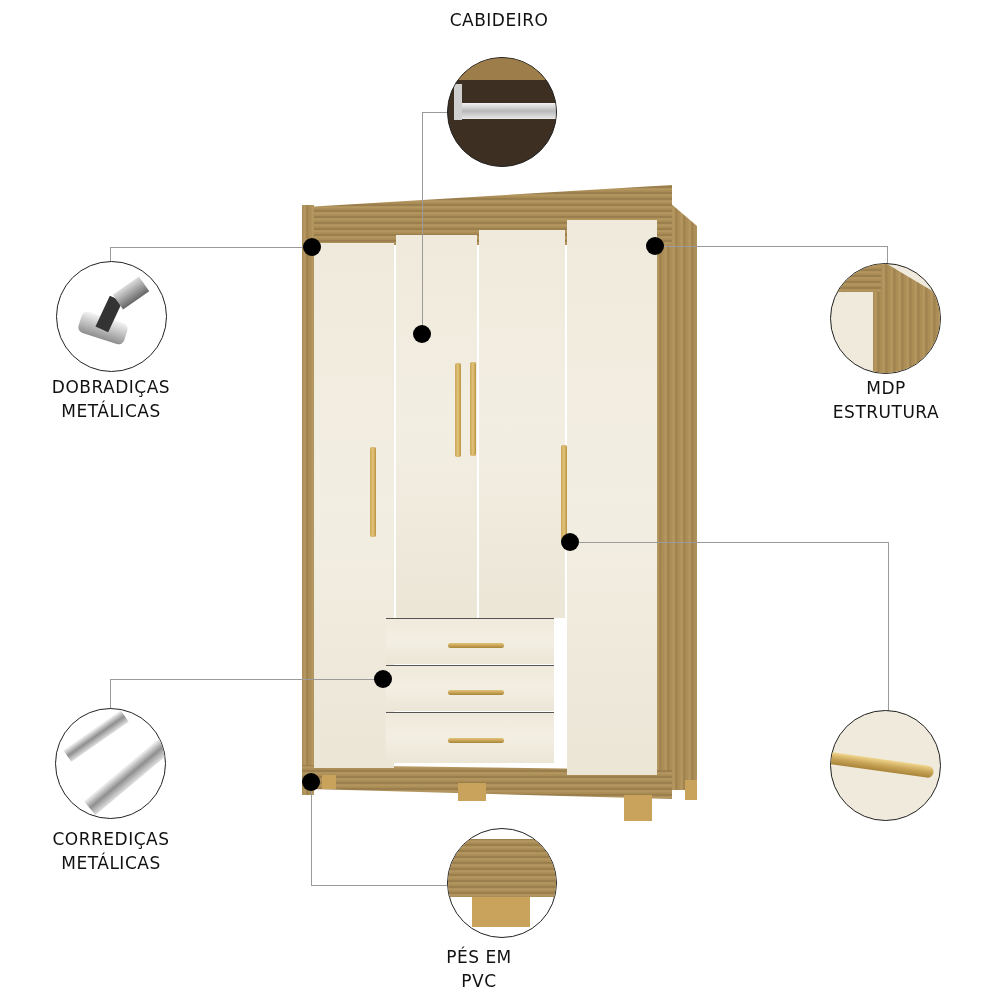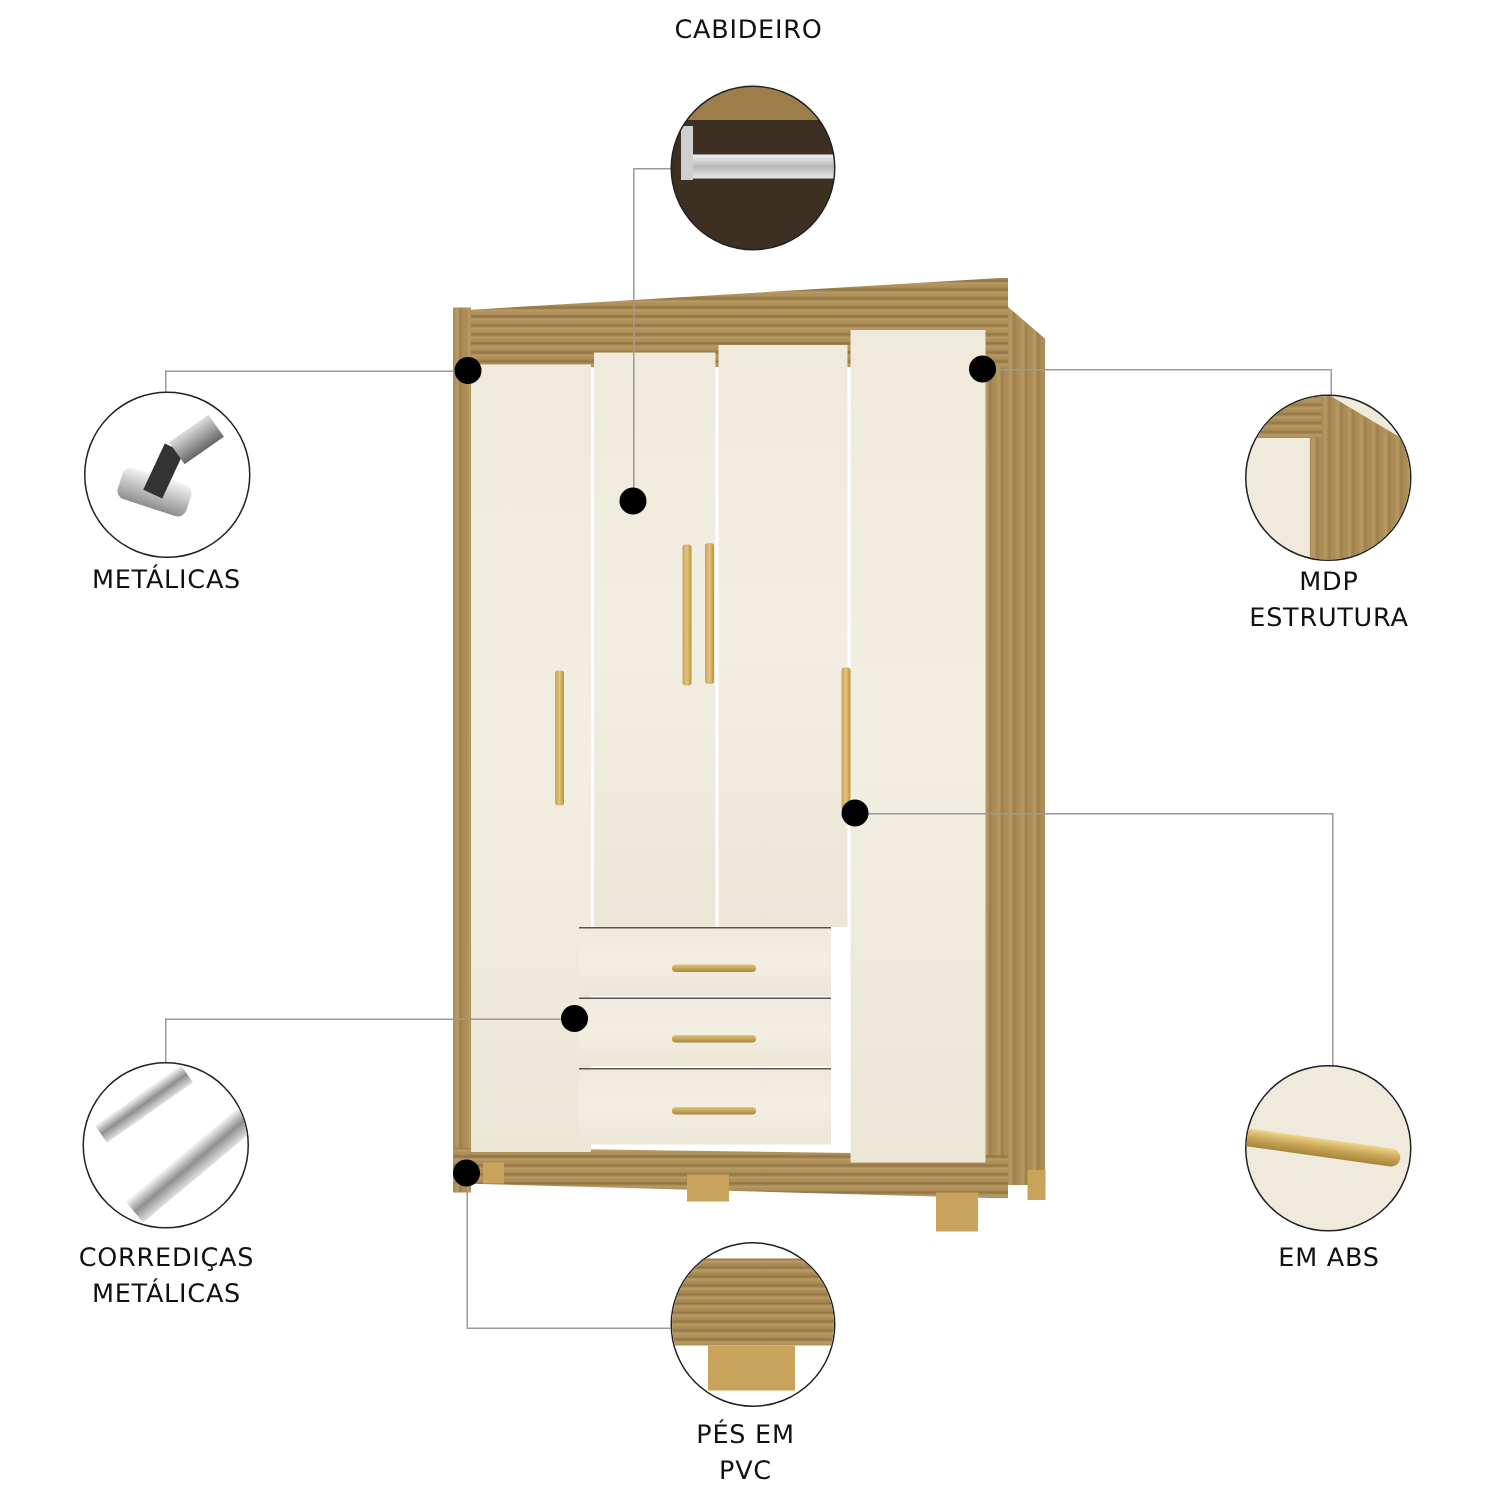--- a/index.html
+++ b/index.html
@@ -85,20 +85,21 @@
   <div style="position:absolute;left:10px;top:45px;width:100px;height:16px;background:linear-gradient(180deg,#f2f2f2,#b8b8b8,#e8e8e8);"></div>
   <div style="position:absolute;left:6px;top:26px;width:8px;height:36px;background:#cfcfcf;"></div>
 </div>
 
 <div class="circle" style="left:56px;top:261px;width:111px;height:111px;">
   <div style="position:absolute;left:22px;top:55px;width:48px;height:22px;background:linear-gradient(180deg,#f4f4f4,#8e8e8e);border-radius:6px;transform:rotate(18deg);"></div>
   <div style="position:absolute;left:45px;top:35px;width:14px;height:34px;background:#333;transform:rotate(25deg);"></div>
   <div style="position:absolute;left:58px;top:22px;width:32px;height:18px;background:linear-gradient(180deg,#ddd,#666);transform:rotate(-35deg);"></div>
 </div>
 <div class="label" style="left:0;top:375px;width:222px;">
+  <span>Dobradiças</span>
   <span>Metálicas</span>
 </div>
 
 <div class="circle" style="left:830px;top:263px;width:111px;height:111px;background:#efeadb;">
   <div class="wood" style="position:absolute;left:42px;top:0;width:70px;height:111px;clip-path:polygon(0 0,20% 0,100% 30%,100% 100%,0 100%);"></div>
   <div class="woodh" style="position:absolute;left:0;top:0;width:50px;height:28px;"></div>
 </div>
 <div class="label" style="left:775px;top:376px;width:222px;">
   <span>MDP</span>
   <span>Estrutura</span>
@@ -114,23 +115,22 @@
 </div>
 <div class="label" style="left:0;top:827px;width:222px;">
   <span>Corrediças</span>
   <span>Metálicas</span>
 </div>
 
 <div class="circle" style="left:830px;top:710px;width:111px;height:111px;background:#efeadb;">
   <div style="position:absolute;left:-5px;top:48px;width:108px;height:12px;background:linear-gradient(180deg,#f0d68d,#c9a558,#a8843a);border-radius:0 10px 10px 0;transform:rotate(8deg);"></div>
 </div>
 <div class="label" style="left:775px;top:827px;width:222px;">
-  <span>em ABS</span>
 </div>
 
 <div class="circle" style="left:447px;top:828px;width:110px;height:110px;background:#fff;">
   <div class="woodh" style="position:absolute;left:0;top:10px;width:110px;height:58px;"></div>
   <div class="foot" style="left:24px;top:68px;width:58px;height:30px;"></div>
 </div>
-<div class="label" style="left:386px;top:945px;width:222px;">
+<div class="label" style="left:368px;top:945px;width:222px;">
   <span>Pés em</span>
   <span>PVC</span>
 </div>
 
 </body></html>

